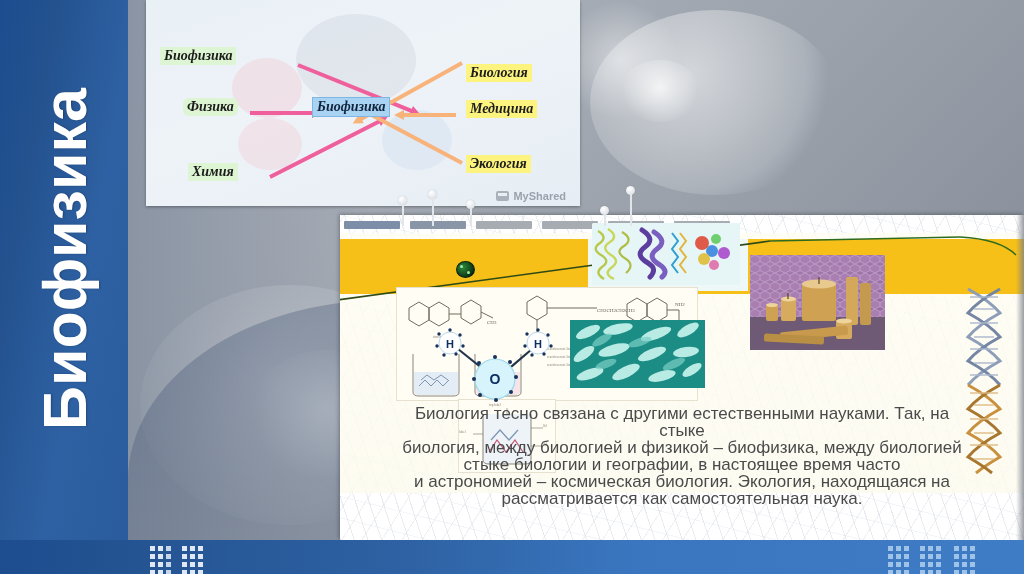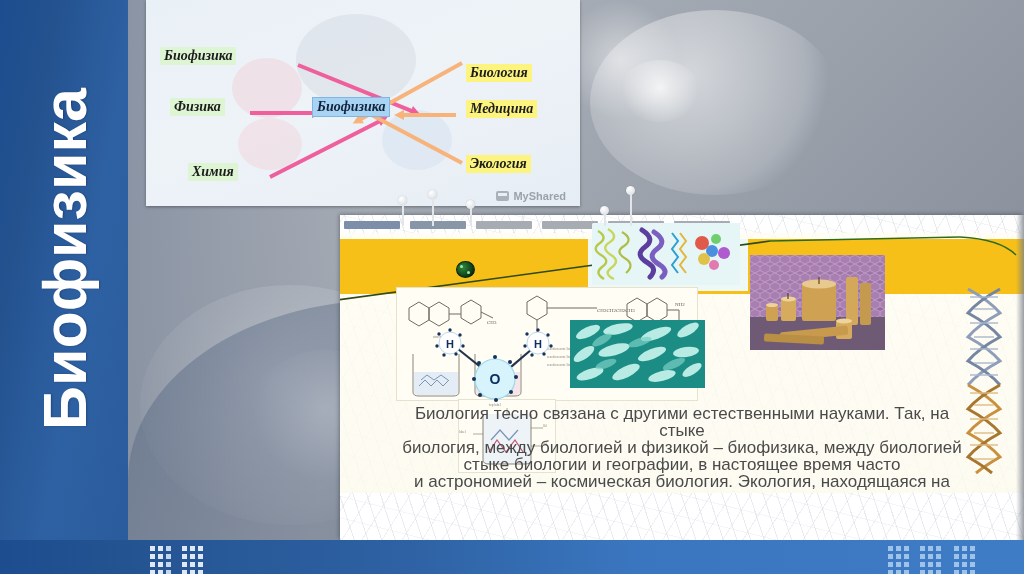--- a/index.html
+++ b/index.html
@@ -168,21 +168,21 @@
     <div class="arrow orange" style="left:310px;top:112px;width:62px;transform:rotate(180deg);">
       <div class="shaft"></div>
         <div class="head"></div>
     </div>
     <div class="arrow orange" style="left:316px;top:160px;width:130px;transform:rotate(-152deg);">
       <div class="shaft"></div>
         <div class="head"></div>
     </div>
 
     <div class="node src" style="left:14px;top:47px;">Биофизика</div>
-    <div class="node src" style="left:24px;top:98px;">Физика</div>
+    <div class="node src" style="left:37px;top:98px;border-radius:6px;">Физика</div>
     <div class="node src" style="left:42px;top:163px;">Химия</div>
 
     <div class="node center" style="left:166px;top:97px;">Биофизика</div>
 
     <div class="node dst" style="left:320px;top:48px;margin-top:16px;">Биология</div>
     <div class="node dst" style="left:320px;top:100px;">Медицина</div>
     <div class="node dst" style="left:320px;top:155px;">Экология</div>
 
     <div id="myshared">
       <span class="ms-ico"></span>
@@ -412,20 +412,21 @@
             <line x1="16" y1="174" x2="36" y2="174"></line>
         </g>
       </svg>
     </div>
 
     <div id="para">
       <p>Биология тесно связана с другими естественными науками. Так, на стыке</p>
       <p>биология, между биологией и физикой – биофизика, между биологией</p>
       <p>стыке биологии и географии, в настоящее время часто</p>
       <p>и астрономией – космическая биология. Экология, находящаяся на</p>
+      <p>рассматривается как самостоятельная наука.</p>
     </div>
 
     <div class="rightedge"></div>
   </div>
 
   <div class="pin" style="left:398px;top:196px;">
     <div class="head"></div>
       <div class="stick" style="height:22px;"></div>
   </div>
   <div class="pin" style="left:428px;top:190px;">

